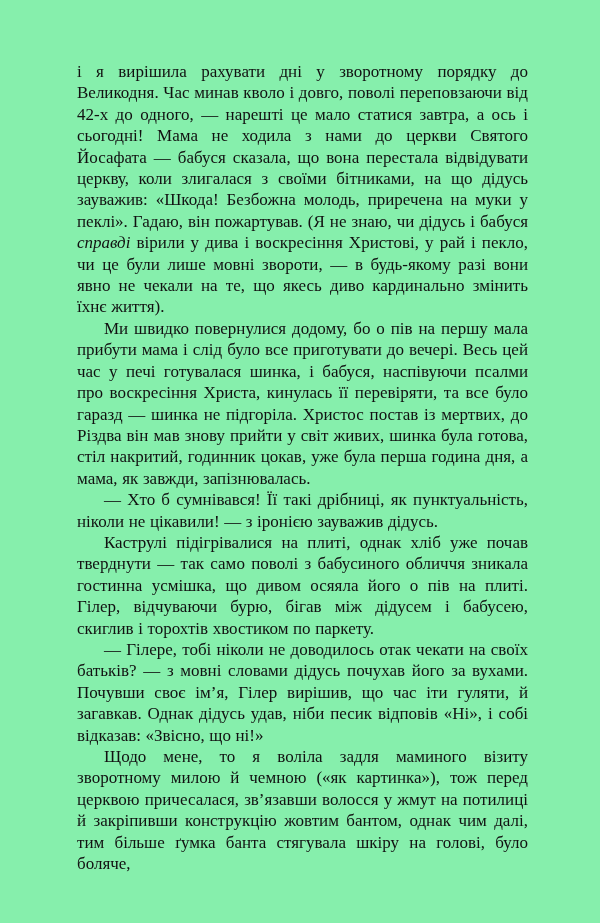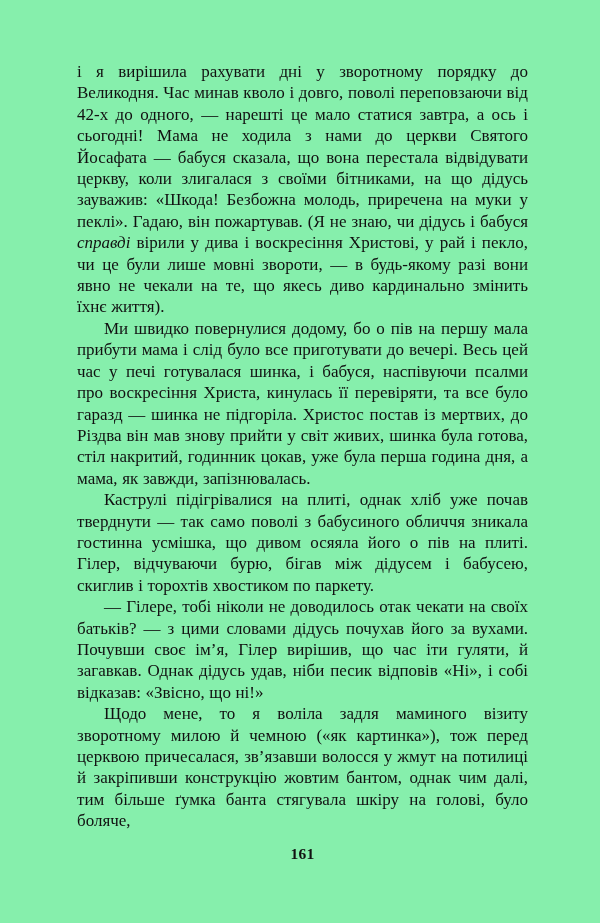--- a/index.html
+++ b/index.html
@@ -48,18 +48,18 @@
     color: #111111;
   }
 </style>
 </head>
 <body>
 
 <main class="book-page">
   <section class="body-text">
     <p class="para no-indent"><span>і я вирішила рахувати дні у зворотному порядку до Великодня. Час минав кволо і довго, поволі переповзаючи від 42-х до одного, — нарешті це мало статися завтра, а ось і сьогодні! Мама не ходила з нами до церкви Святого Йосафата — бабуся сказала, що вона перестала відвідувати церкву, коли злигалася з своїми бітниками, на що дідусь зауважив: «Шкода! Безбожна молодь, приречена на муки у пеклі». Гадаю, він пожартував. (Я не знаю, чи дідусь і бабуся </span><span class="italic">справді</span><span> вірили у дива і воскресіння Христові, у рай і пекло, чи це були лише мовні звороти, — в будь-якому разі вони явно не чекали на те, що якесь диво кардинально змінить їхнє життя).</span></p>
     <p class="para"><span>Ми швидко повернулися додому, бо о пів на першу мала прибути мама і слід було все приготувати до вечері. Весь цей час у печі готувалася шинка, і бабуся, наспівуючи псалми про воскресіння Христа, кинулась її перевіряти, та все було гаразд — шинка не підгоріла. Христос постав із мертвих, до Різдва він мав знову прийти у світ живих, шинка була готова, стіл накритий, годинник цокав, уже була перша година дня, а мама, як завжди, запізнювалась.</span></p>
+    <p class="para"><span>— Хто б сумнівався! Її такі дрібниці, як пунктуальність, ніколи не цікавили! — з іронією зауважив дідусь.</span></p>
     <p class="para"><span>Каструлі підігрівалися на плиті, однак хліб уже почав тверднути — так само поволі з бабусиного обличчя зникала гостинна усмішка, що дивом осяяла його о пів на плиті. Гілер, відчуваючи бурю, бігав між дідусем і бабусею, скиглив і торохтів хвостиком по паркету.</span></p>
-    <p class="para"><span>— Гілере, тобі ніколи не доводилось отак чекати на своїх батьків? — з цими словами дідусь почухав його за вухами. Почувши своє ім’я, Гілер вирішив, що час іти гуляти, й загавкав. Однак дідусь удав, ніби песик відповів «Ні», і собі відказав: «Звісно, що ні!»</span></p>
+    <p class="para"><span>— Гілере, тобі ніколи не доводилось отак чекати на своїх батьків? — з мовні словами дідусь почухав його за вухами. Почувши своє ім’я, Гілер вирішив, що час іти гуляти, й загавкав. Однак дідусь удав, ніби песик відповів «Ні», і собі відказав: «Звісно, що ні!»</span></p>
     <p class="para"><span>Щодо мене, то я воліла задля маминого візиту зворотному милою й чемною («як картинка»), тож перед церквою причесалася, зв’язавши волосся у жмут на потилиці й закріпивши конструкцію жовтим бантом, однак чим далі, тим більше ґумка банта стягувала шкіру на голові, було боляче,</span></p>
   </section>
-  <footer class="page-number">161</footer>
 </main>
 
 </body></html>

